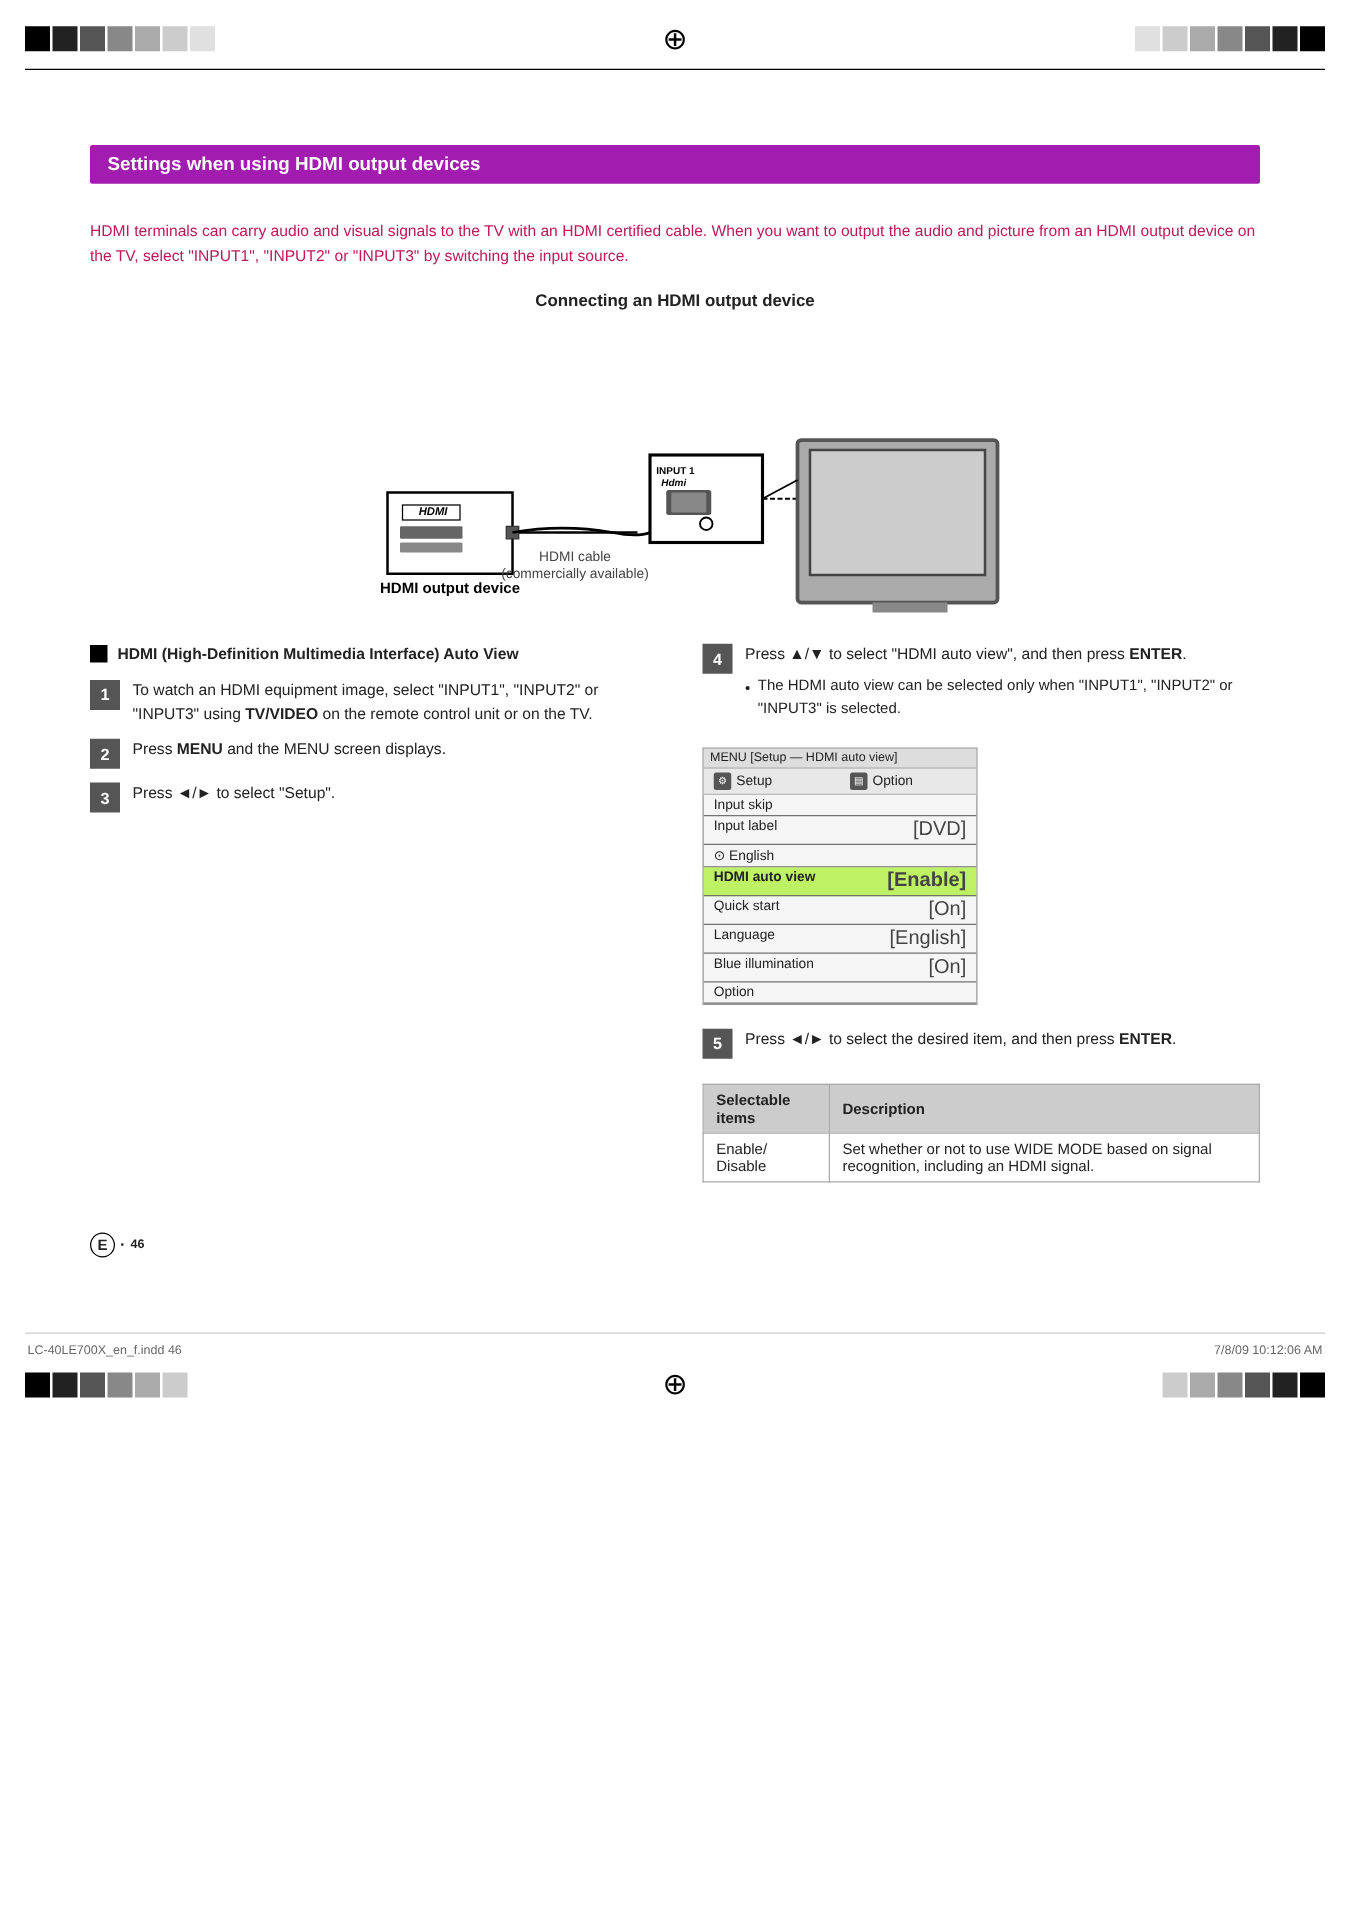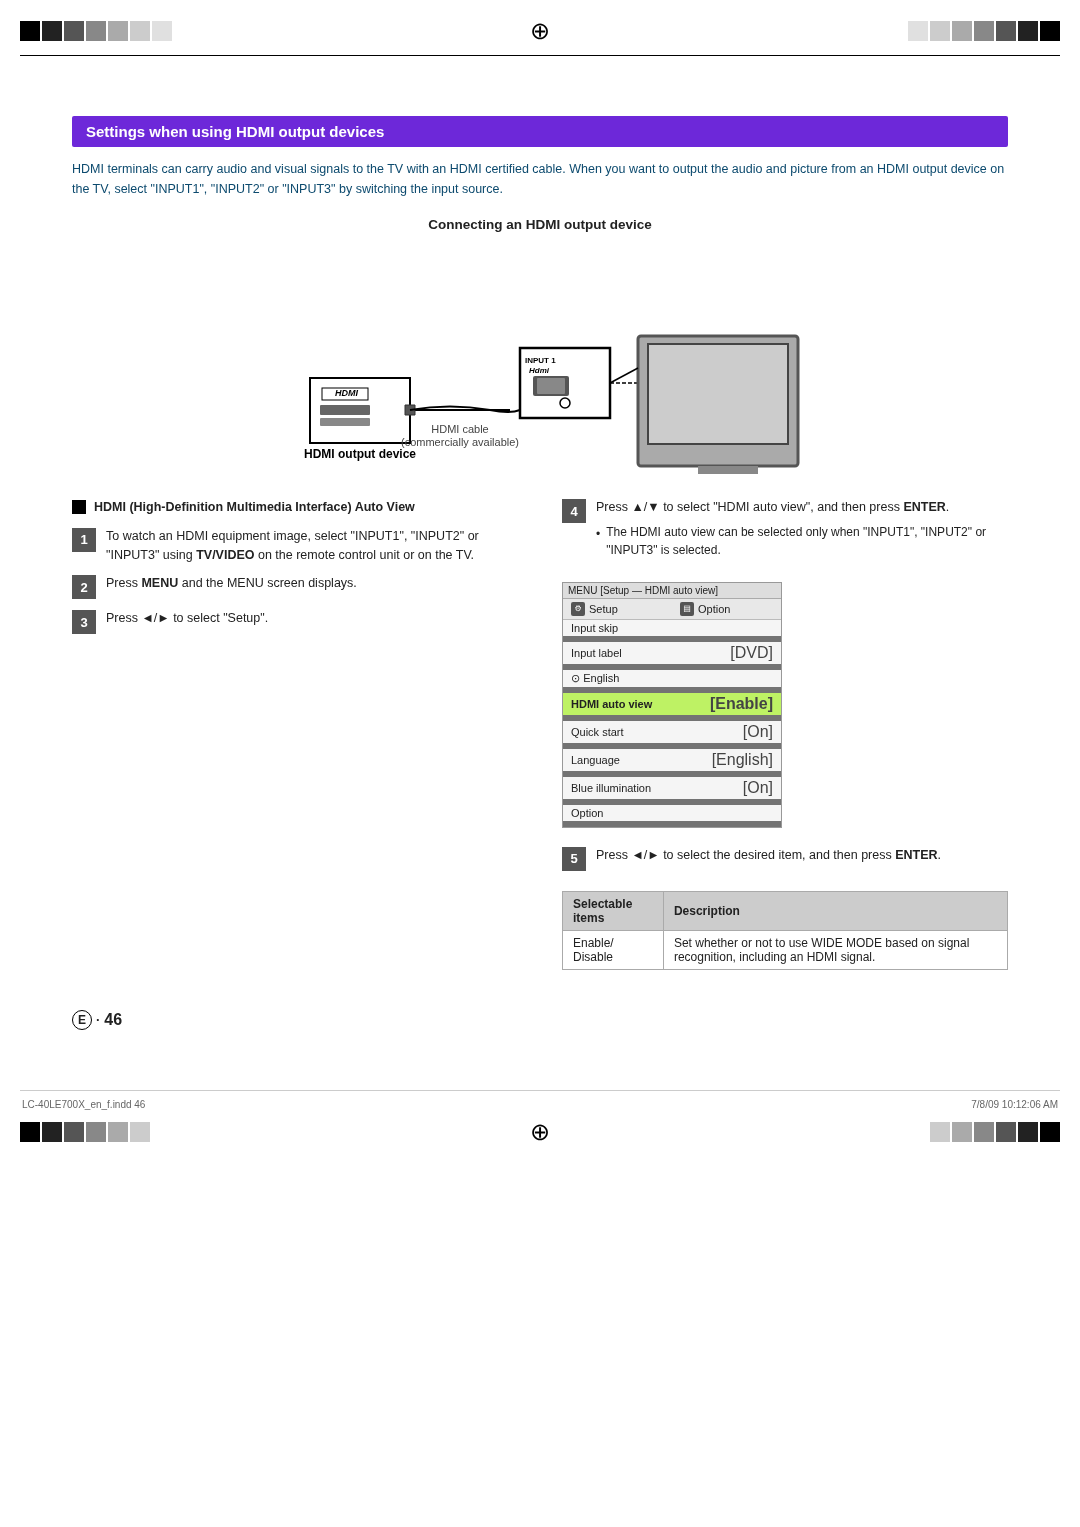--- a/index.html
+++ b/index.html
@@ -21,35 +21,35 @@
     .page-main-title {
       font-size: 28px;
       font-weight: bold;
       color: #1a1a1a;
       margin-bottom: 16px;
       font-family: Arial, Helvetica, sans-serif;
     }
 
     
     .section-header {
-      background: #6d28d9;
+      background: #a21caf;
       color: #fff;
       padding: 7px 14px;
       font-size: 15px;
       font-weight: bold;
-      margin-bottom: 12px;
+      margin-bottom: 28px;
       border-radius: 2px;
     }
 
     
     .intro-text {
       font-size: 12.5px;
       line-height: 1.6;
       margin-bottom: 18px;
-      color: #0c4a6e;
+      color: #be185d;
     }
 
     
     .subsection-title {
       font-size: 13.5px;
       font-weight: bold;
       margin-bottom: 16px;
       text-align: center;
     }
 
@@ -163,22 +163,21 @@
       display: inline-flex;
       align-items: center;
       justify-content: center;
       color: #fff;
       font-size: 8px;
     }
     .menu-row {
       display: flex;
       justify-content: space-between;
       padding: 2px 8px;
-      border-bottom: 6px solid #737373;
-      align-items: center;
+      border-bottom: 1px solid #737373;
     }
     .menu-row.highlighted {
       background: #bef264;
       font-weight: bold;
     }
     .menu-row-label { font-size: 11px; }
     .menu-row-value { font-size: 16px; color: #444; }
 
     
     .selectable-table {
@@ -434,21 +433,21 @@
 
       </div>
     </div>
 
   </div>
 
   <div class="bottom-section">
     <div style="display:flex; align-items:center; gap:4px;">
       <span style="font-size:12px; font-weight:bold; border:1px solid #000; border-radius:50%; width:20px; height:20px; display:inline-flex; align-items:center; justify-content:center;">E</span>
       <span style="font-size:13px; font-weight:bold;">· </span>
-      <span style="font-size:16px; font-weight:bold;">46</span>
+      <span style="font-size:10px; font-weight:bold;">46</span>
     </div>
   </div>
 
 </div>
 
 <div style="height:1px; background:#ccc; margin:0 20px;"></div>
 
 <div style="display:flex; justify-content:space-between; padding: 8px 22px; font-size:10px; color:#666;">
   <span>LC-40LE700X_en_f.indd  46</span>
   <span>7/8/09  10:12:06 AM</span>

